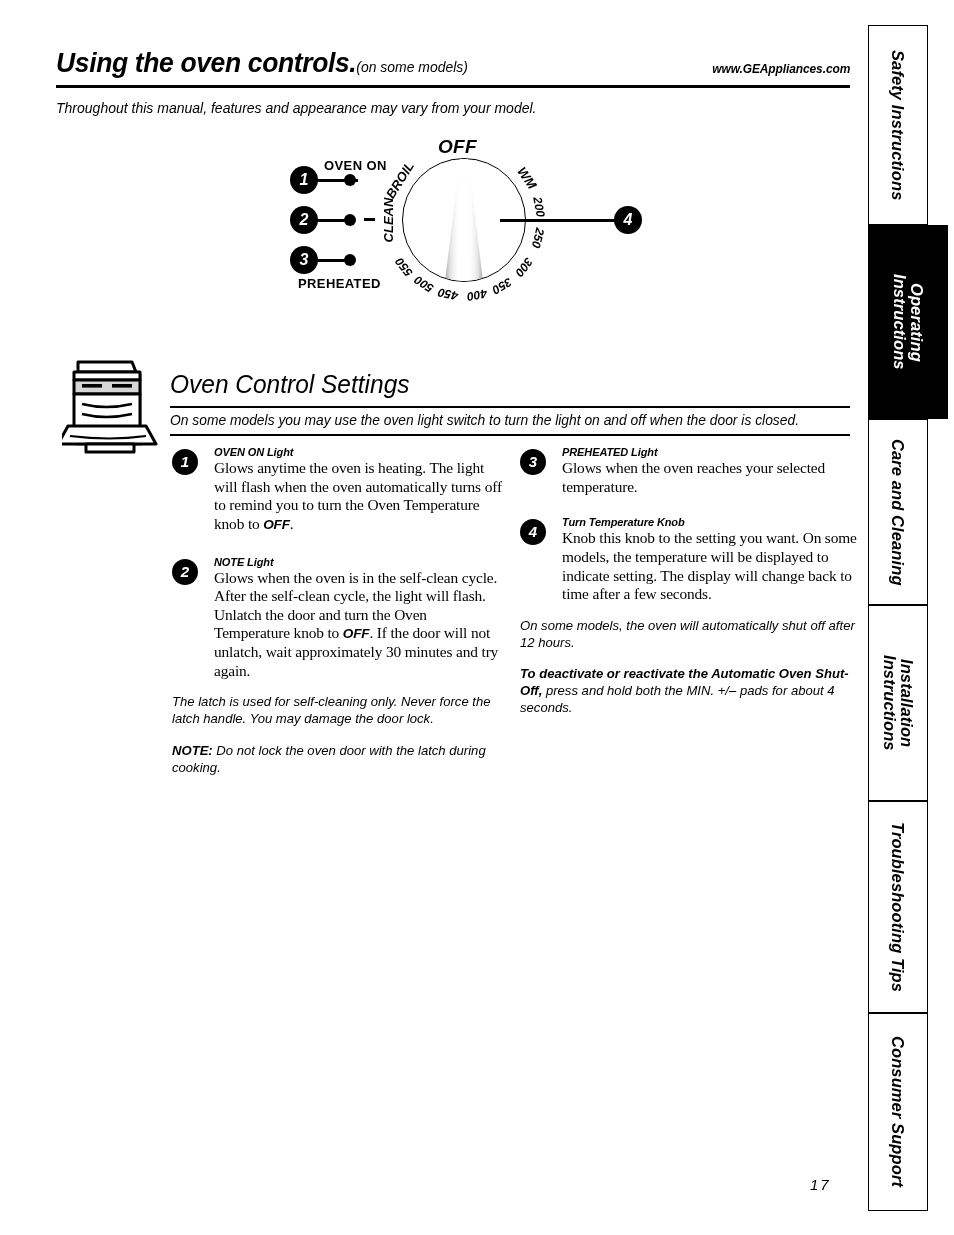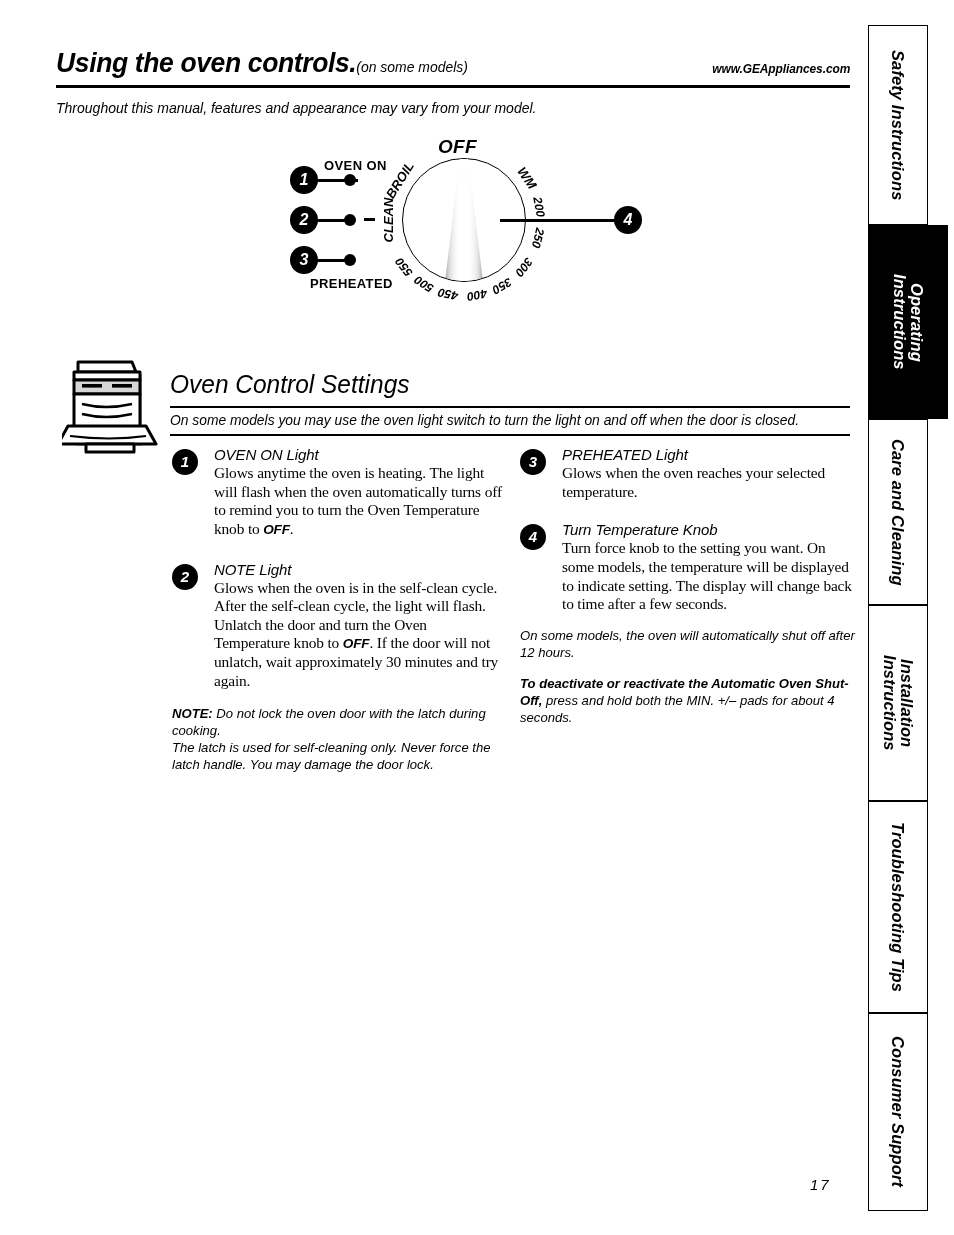--- a/index.html
+++ b/index.html
@@ -272,22 +272,22 @@
     font-weight: bold;
     font-style: italic;
     font-size: 15px;
     line-height: 26px;
     text-align: center;
   }
   .item h4 {
     margin: 0 0 1px 0;
     font-family: "Liberation Sans", sans-serif;
     font-style: italic;
-    font-weight: normal;
-    font-size: 15px;
+    font-weight: bold;
+    font-size: 11px;
     letter-spacing: -0.1px;
   }
   .item p {
     margin: 0;
     font-family: "Liberation Serif", serif;
     font-size: 15.4px;
     line-height: 1.21;
     letter-spacing: -0.15px;
   }
   .item p b {
@@ -411,21 +411,21 @@
     <div class="lamp-label" style="left:54px; top:28px;">OVEN ON</div>
 
     <div class="callout-num" style="left:20px; top:76px;">2</div>
     <div class="leader" style="left:46px; top:89px; width:34px;"></div>
     <div class="lamp" style="left:74px; top:84px;"></div>
     <div class="clean-dash" style="left:94px; top:88px;"></div>
 
     <div class="callout-num" style="left:20px; top:116px;">3</div>
     <div class="leader" style="left:46px; top:129px; width:34px;"></div>
     <div class="lamp" style="left:74px; top:124px;"></div>
-    <div class="lamp-label" style="left:40px; top:146px;">PREHEATED</div>
+    <div class="lamp-label" style="left:28px; top:146px;">PREHEATED</div>
 
     <div class="leader" style="left:230px; top:89px; width:120px;"></div>
     <div class="callout-num" style="left:344px; top:76px;">4</div>
   </div>
 
   <div class="range-icon">
     <svg viewBox="0 0 96 96" width="96" height="96" aria-hidden="true">
 
       <rect x="14" y="16" width="66" height="72" fill="#b9b9b9"></rect>
 
@@ -460,40 +460,40 @@
       <h4>OVEN ON Light</h4>
       <p><span>Glows anytime the oven is heating. The light will flash when the oven automatically turns off to remind you to turn the Oven Temperature knob to </span><b>OFF</b><span>.</span></p>
     </div>
 
     <div class="item" style="margin-top:22px;">
       <div class="bullet">2</div>
       <h4>NOTE Light</h4>
       <p><span>Glows when the oven is in the self-clean cycle. After the self-clean cycle, the light will flash. Unlatch the door and turn the Oven Temperature knob to </span><b>OFF</b><span>. If the door will not unlatch, wait approximately 30 minutes and try again.</span></p>
     </div>
 
+    <div class="note" style="margin-top:1px;">
+      <span>The latch is used for self-cleaning only. Never force the latch handle. You may damage the door lock.</span>
+    </div>
     <div class="note" style="padding-left:0;">
       <b>NOTE:</b><span> Do not lock the oven door with the latch during cooking.</span>
-    </div>
-    <div class="note" style="margin-top:1px;">
-      <span>The latch is used for self-cleaning only. Never force the latch handle. You may damage the door lock.</span>
     </div>
   </div>
 
   <div class="col col-right">
 
     <div class="item">
       <div class="bullet">3</div>
       <h4>PREHEATED Light</h4>
       <p><span>Glows when the oven reaches your selected temperature.</span></p>
     </div>
 
     <div class="item" style="margin-top:20px;">
       <div class="bullet">4</div>
       <h4>Turn Temperature Knob</h4>
-      <p><span>Turn force knob to the setting you want. On some models, the temperature will be displayed to indicate setting. The display will change back to time after a few seconds.</span></p>
+      <p><span>Knob this knob to the setting you want. On some models, the temperature will be displayed to indicate setting. The display will change back to time after a few seconds.</span></p>
     </div>
 
     <div class="sidenote" style="margin-top:6px;">
       <span>On some models, the oven will automatically shut off after 12 hours.</span>
     </div>
     <div class="sidenote">
       <b>To deactivate or reactivate the Automatic Oven Shut-Off,</b><span> press and hold both the MIN. +/– pads for about 4 seconds.</span>
     </div>
   </div>
 

